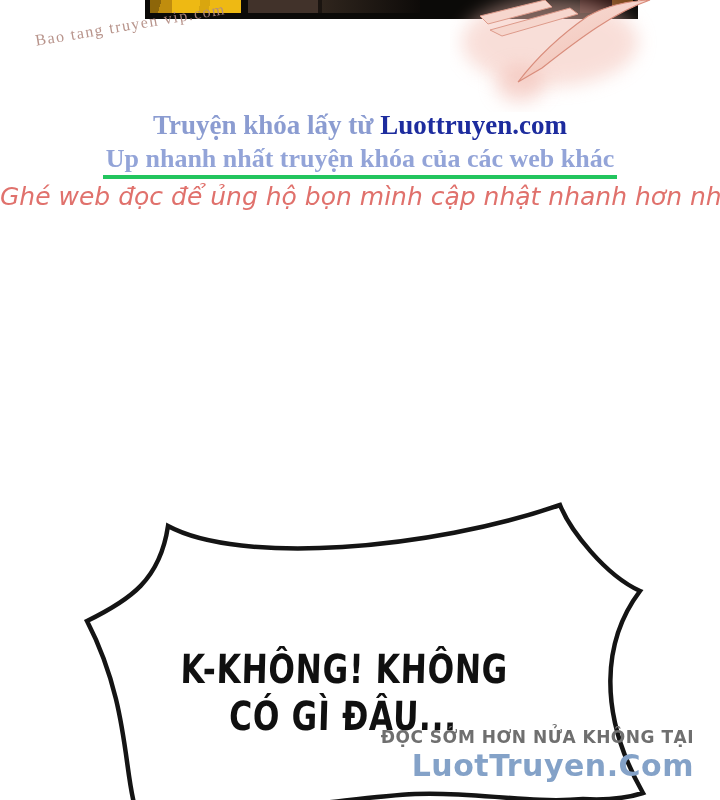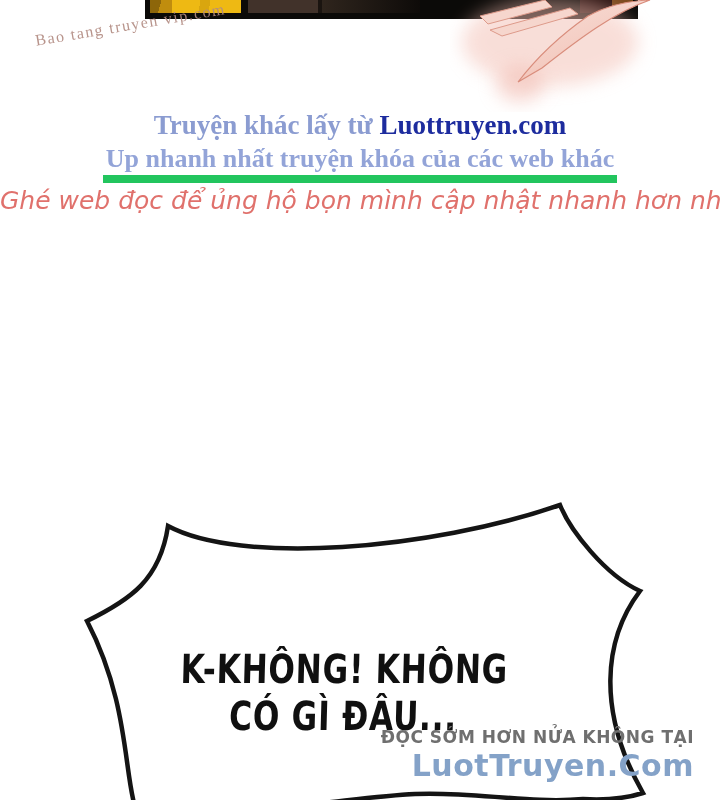--- a/index.html
+++ b/index.html
@@ -36,21 +36,21 @@
     font-size:16px;letter-spacing:1.5px;color:#b28b82;opacity:.92;
     white-space:nowrap;
   }
 
   
   #credit{left:0;right:0;top:110px;text-align:center;}
   #credit-line1{font:700 27px/1.18 "Liberation Serif","DejaVu Serif",serif;}
   #credit-line1 .prefix{color:#8b9cd1;}
   #credit-line1 .site{color:#1d2c9e;}
   #credit-line2{font:700 26px/1.1 "Liberation Serif","DejaVu Serif",serif;color:#93a4d8;margin-top:3px;}
-  #credit-line2 .underlined{display:inline-block;border-bottom:8px solid #22c55e;padding:0 3px 2px;}
+  #credit-line2 .underlined{display:inline-block;border-bottom:4px solid #22c55e;padding:0 3px 2px;}
   #credit-line3{font:italic 400 25px/1.2 "DejaVu Sans",sans-serif;color:#e0716c;margin-top:3px;white-space:nowrap;}
 
   
   #bubble-svg{left:0;top:0;width:720px;height:800px;}
   #bubble-text{
     left:0;top:646px;width:690px;text-align:center;
     font-family:"DejaVu Sans",sans-serif;font-weight:700;
     font-size:40px;line-height:1.17;color:#101010;
     transform:scaleX(.78) skewX(-2deg);transform-origin:center top;
     letter-spacing:1px;white-space:nowrap;
@@ -95,21 +95,21 @@
   <ellipse cx="70" cy="84" rx="24" ry="18" fill="#f0b4a8" opacity="0.5" filter="url(#soft)"></ellipse>
   <polygon points="30,16 95,0 102,7 38,24" fill="#f6d6cd" stroke="#dd9a8a" stroke-width="1"></polygon>
   <polygon points="40,30 120,8 128,14 52,36" fill="#f6d6cd" stroke="#dd9a8a" stroke-width="1"></polygon>
   <path d="M200,0 C165,12 130,38 92,68 L68,82 C88,56 112,34 138,16 C158,5 178,1 200,0 Z" fill="url(#bladeGrad)" stroke="#d98d7c" stroke-width="1.2"></path>
 </svg>
 
 <div class="abs" id="top-watermark">Bao tang truyen vip.com</div>
 
 <div class="abs" id="credit">
   <div id="credit-line1">
-    <span class="prefix">Truyện khác lấy từ </span><span class="site">Luottruyen.com</span>
+    <span class="prefix">Truyện khóa lấy từ </span><span class="site">Luottruyen.com</span>
   </div>
   <div id="credit-line2">
     <span class="underlined">Up nhanh nhất truyện khóa của các web khác</span>
   </div>
   <div id="credit-line3">Ghé web đọc để ủng hộ bọn mình cập nhật nhanh hơn nhé</div>
 </div>
 
 <svg class="abs" id="bubble-svg" viewBox="0 0 720 800">
   <path d="M 87,621
            C 130,600 160,580 168,526

